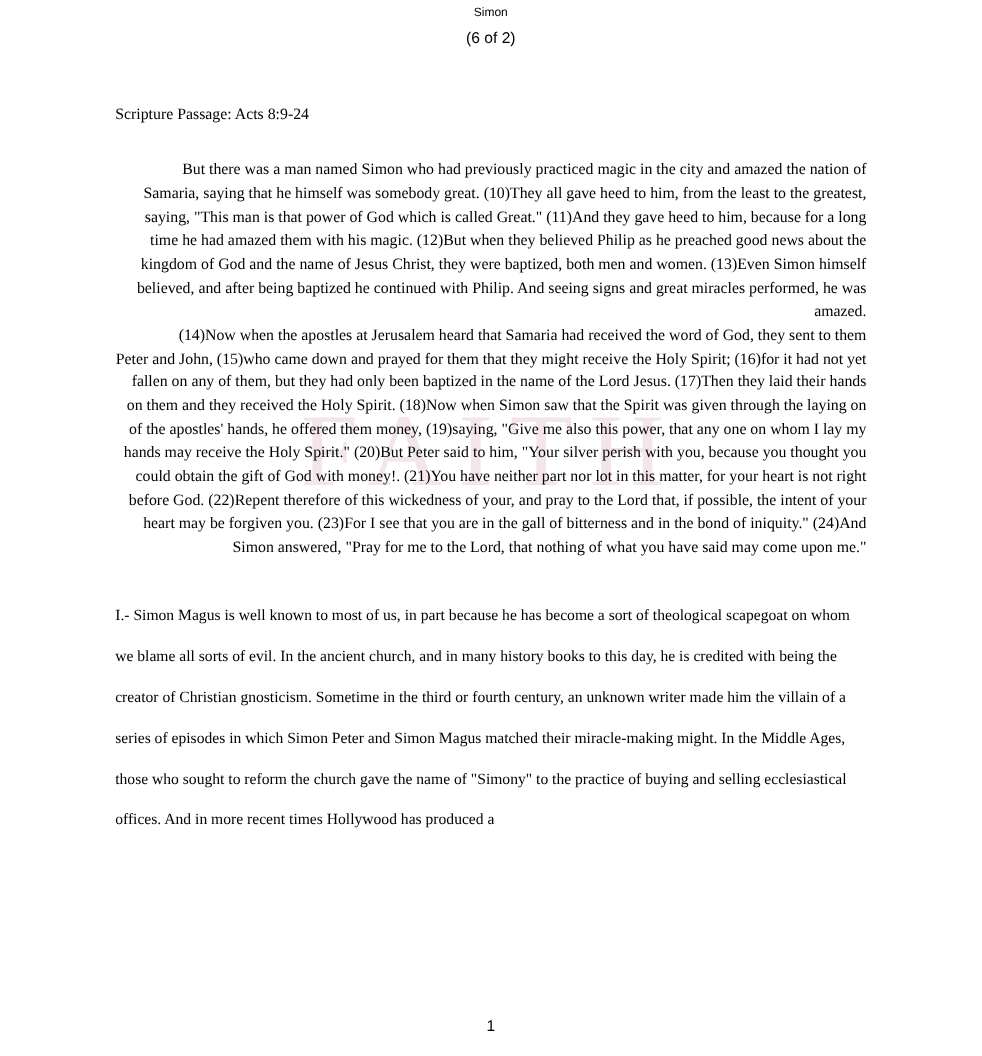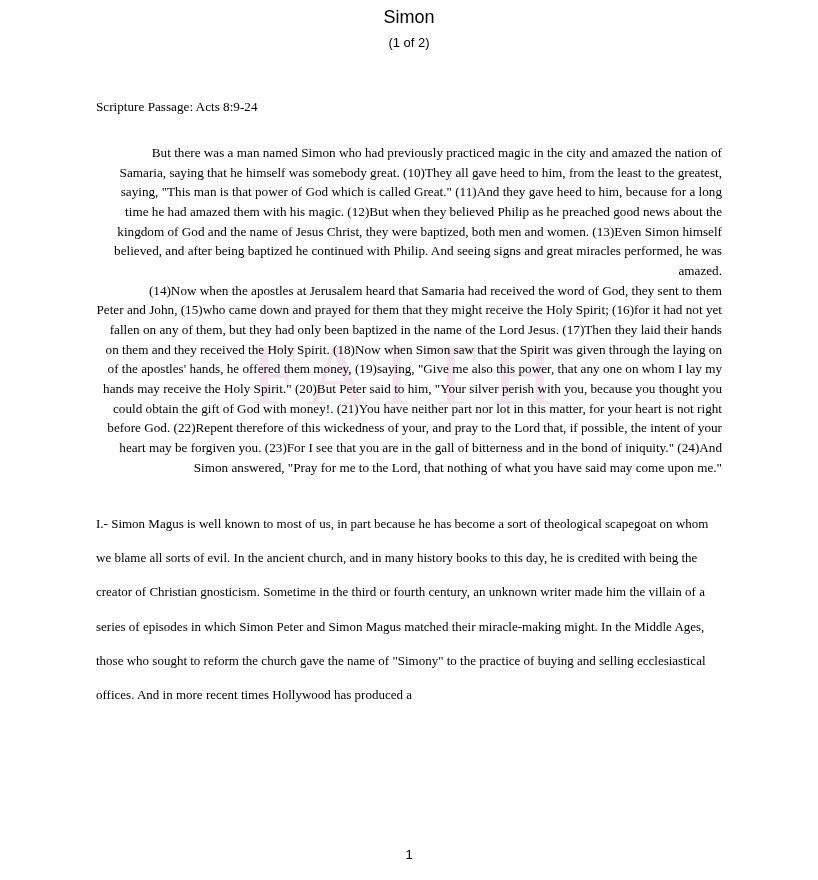--- a/index.html
+++ b/index.html
@@ -37,21 +37,21 @@
     user-select: none;
     z-index: 0;
     line-height: 1.05;
   }
   .content {
     position: relative;
     z-index: 1;
   }
   .doc-title {
     text-align: center;
-    font-size: 18px;
+    font-size: 10px;
     margin: 0;
     padding-top: 4px;
     line-height: 1.45;
   }
   .doc-subtitle {
     text-align: center;
     font-size: 13px;
     margin: 0;
     padding-top: 4px;
     line-height: 1.45;
@@ -96,21 +96,21 @@
 </head>
 <body>
 
 <div class="page">
 
   <div class="watermark">FAITH</div>
 
   <div class="content">
 
     <div class="doc-title">Simon</div>
-    <div class="doc-subtitle">(1 of 2)</div>
+    <div class="doc-subtitle">(6 of 2)</div>
 
     <div class="body-block">
 
       <div class="scripture-line">Scripture Passage: Acts 8:9-24</div>
 
       <div class="passage">
         <p>But there was a man named Simon who had previously practiced magic in the city and amazed the nation of Samaria, saying that he himself was somebody great. (10)They all gave heed to him, from the least to the greatest, saying, "This man is that power of God which is called Great." (11)And they gave heed to him, because for a long time he had amazed them with his magic. (12)But when they believed Philip as he preached good news about the kingdom of God and the name of Jesus Christ, they were baptized, both men and women. (13)Even Simon himself believed, and after being baptized he continued with Philip. And seeing signs and great miracles performed, he was amazed.</p>
         <p>(14)Now when the apostles at Jerusalem heard that Samaria had received the word of God, they sent to them Peter and John, (15)who came down and prayed for them that they might receive the Holy Spirit; (16)for it had not yet fallen on any of them, but they had only been baptized in the name of the Lord Jesus. (17)Then they laid their hands on them and they received the Holy Spirit. (18)Now when Simon saw that the Spirit was given through the laying on of the apostles' hands, he offered them money, (19)saying, "Give me also this power, that any one on whom I lay my hands may receive the Holy Spirit." (20)But Peter said to him, "Your silver perish with you, because you thought you could obtain the gift of God with money!. (21)You have neither part nor lot in this matter, for your heart is not right before God. (22)Repent therefore of this wickedness of your, and pray to the Lord that, if possible, the intent of your heart may be forgiven you. (23)For I see that you are in the gall of bitterness and in the bond of iniquity." (24)And Simon answered, "Pray for me to the Lord, that nothing of what you have said may come upon me."</p>
       </div>
 

